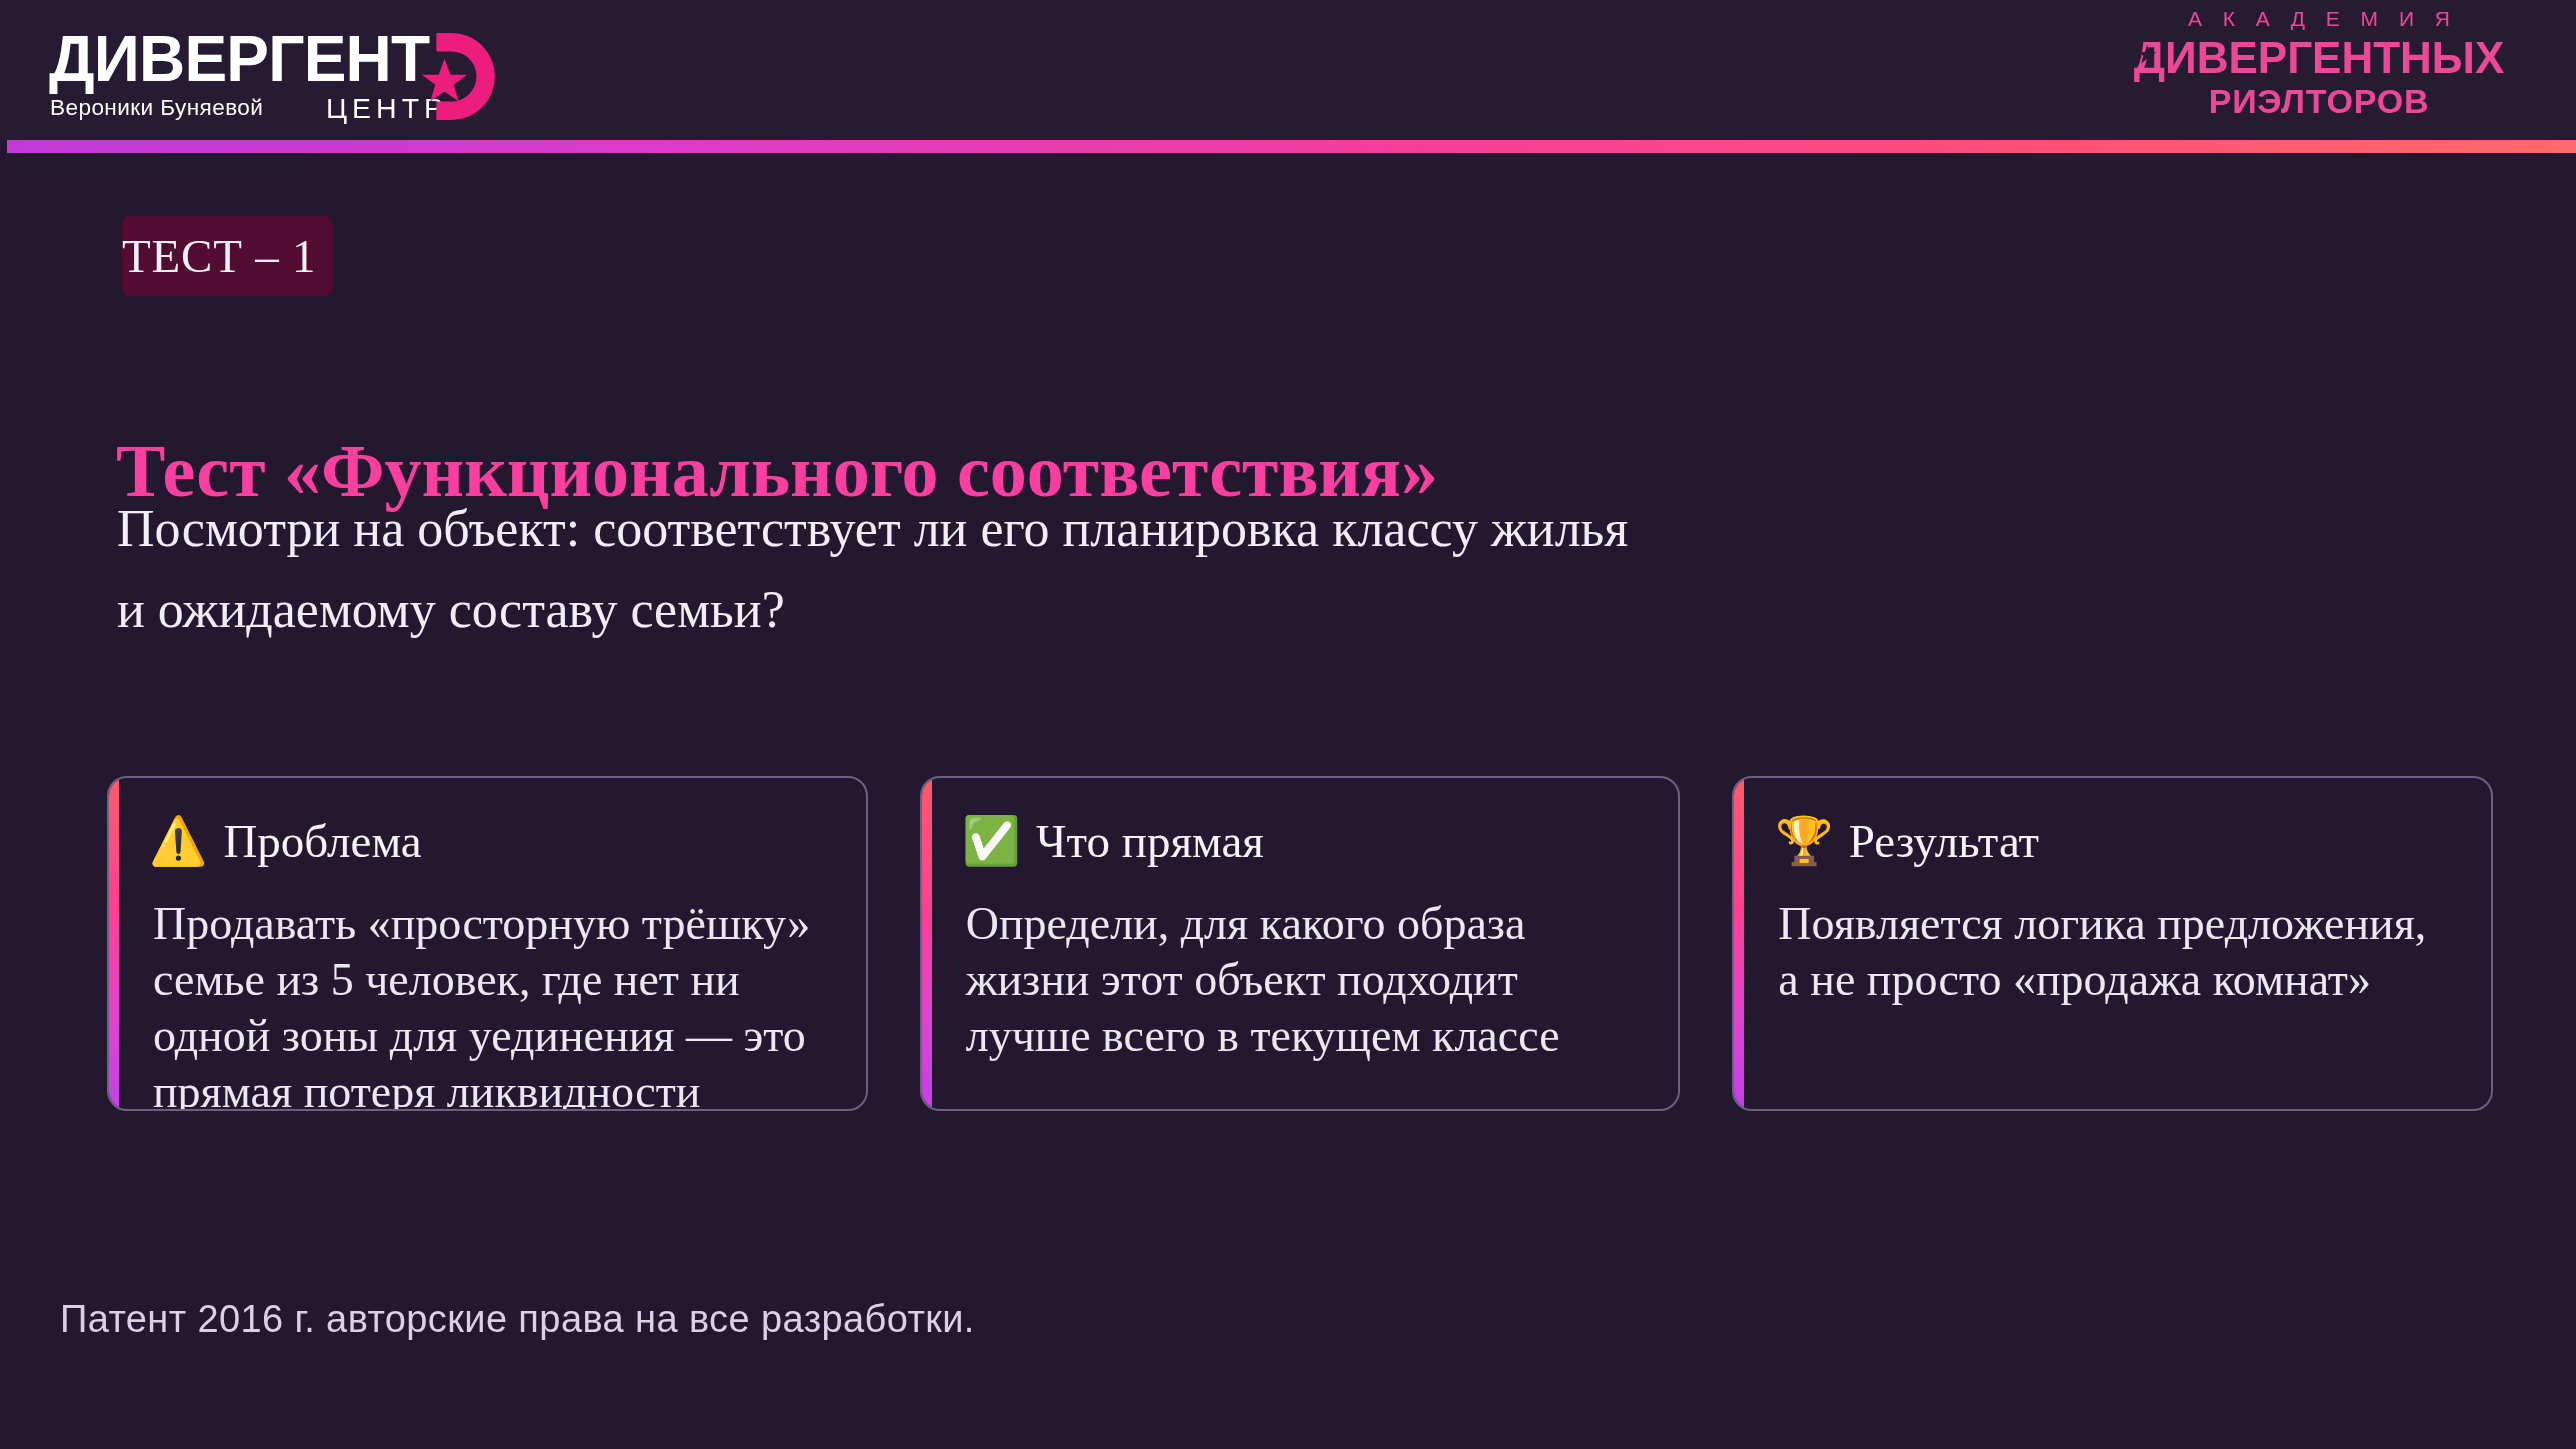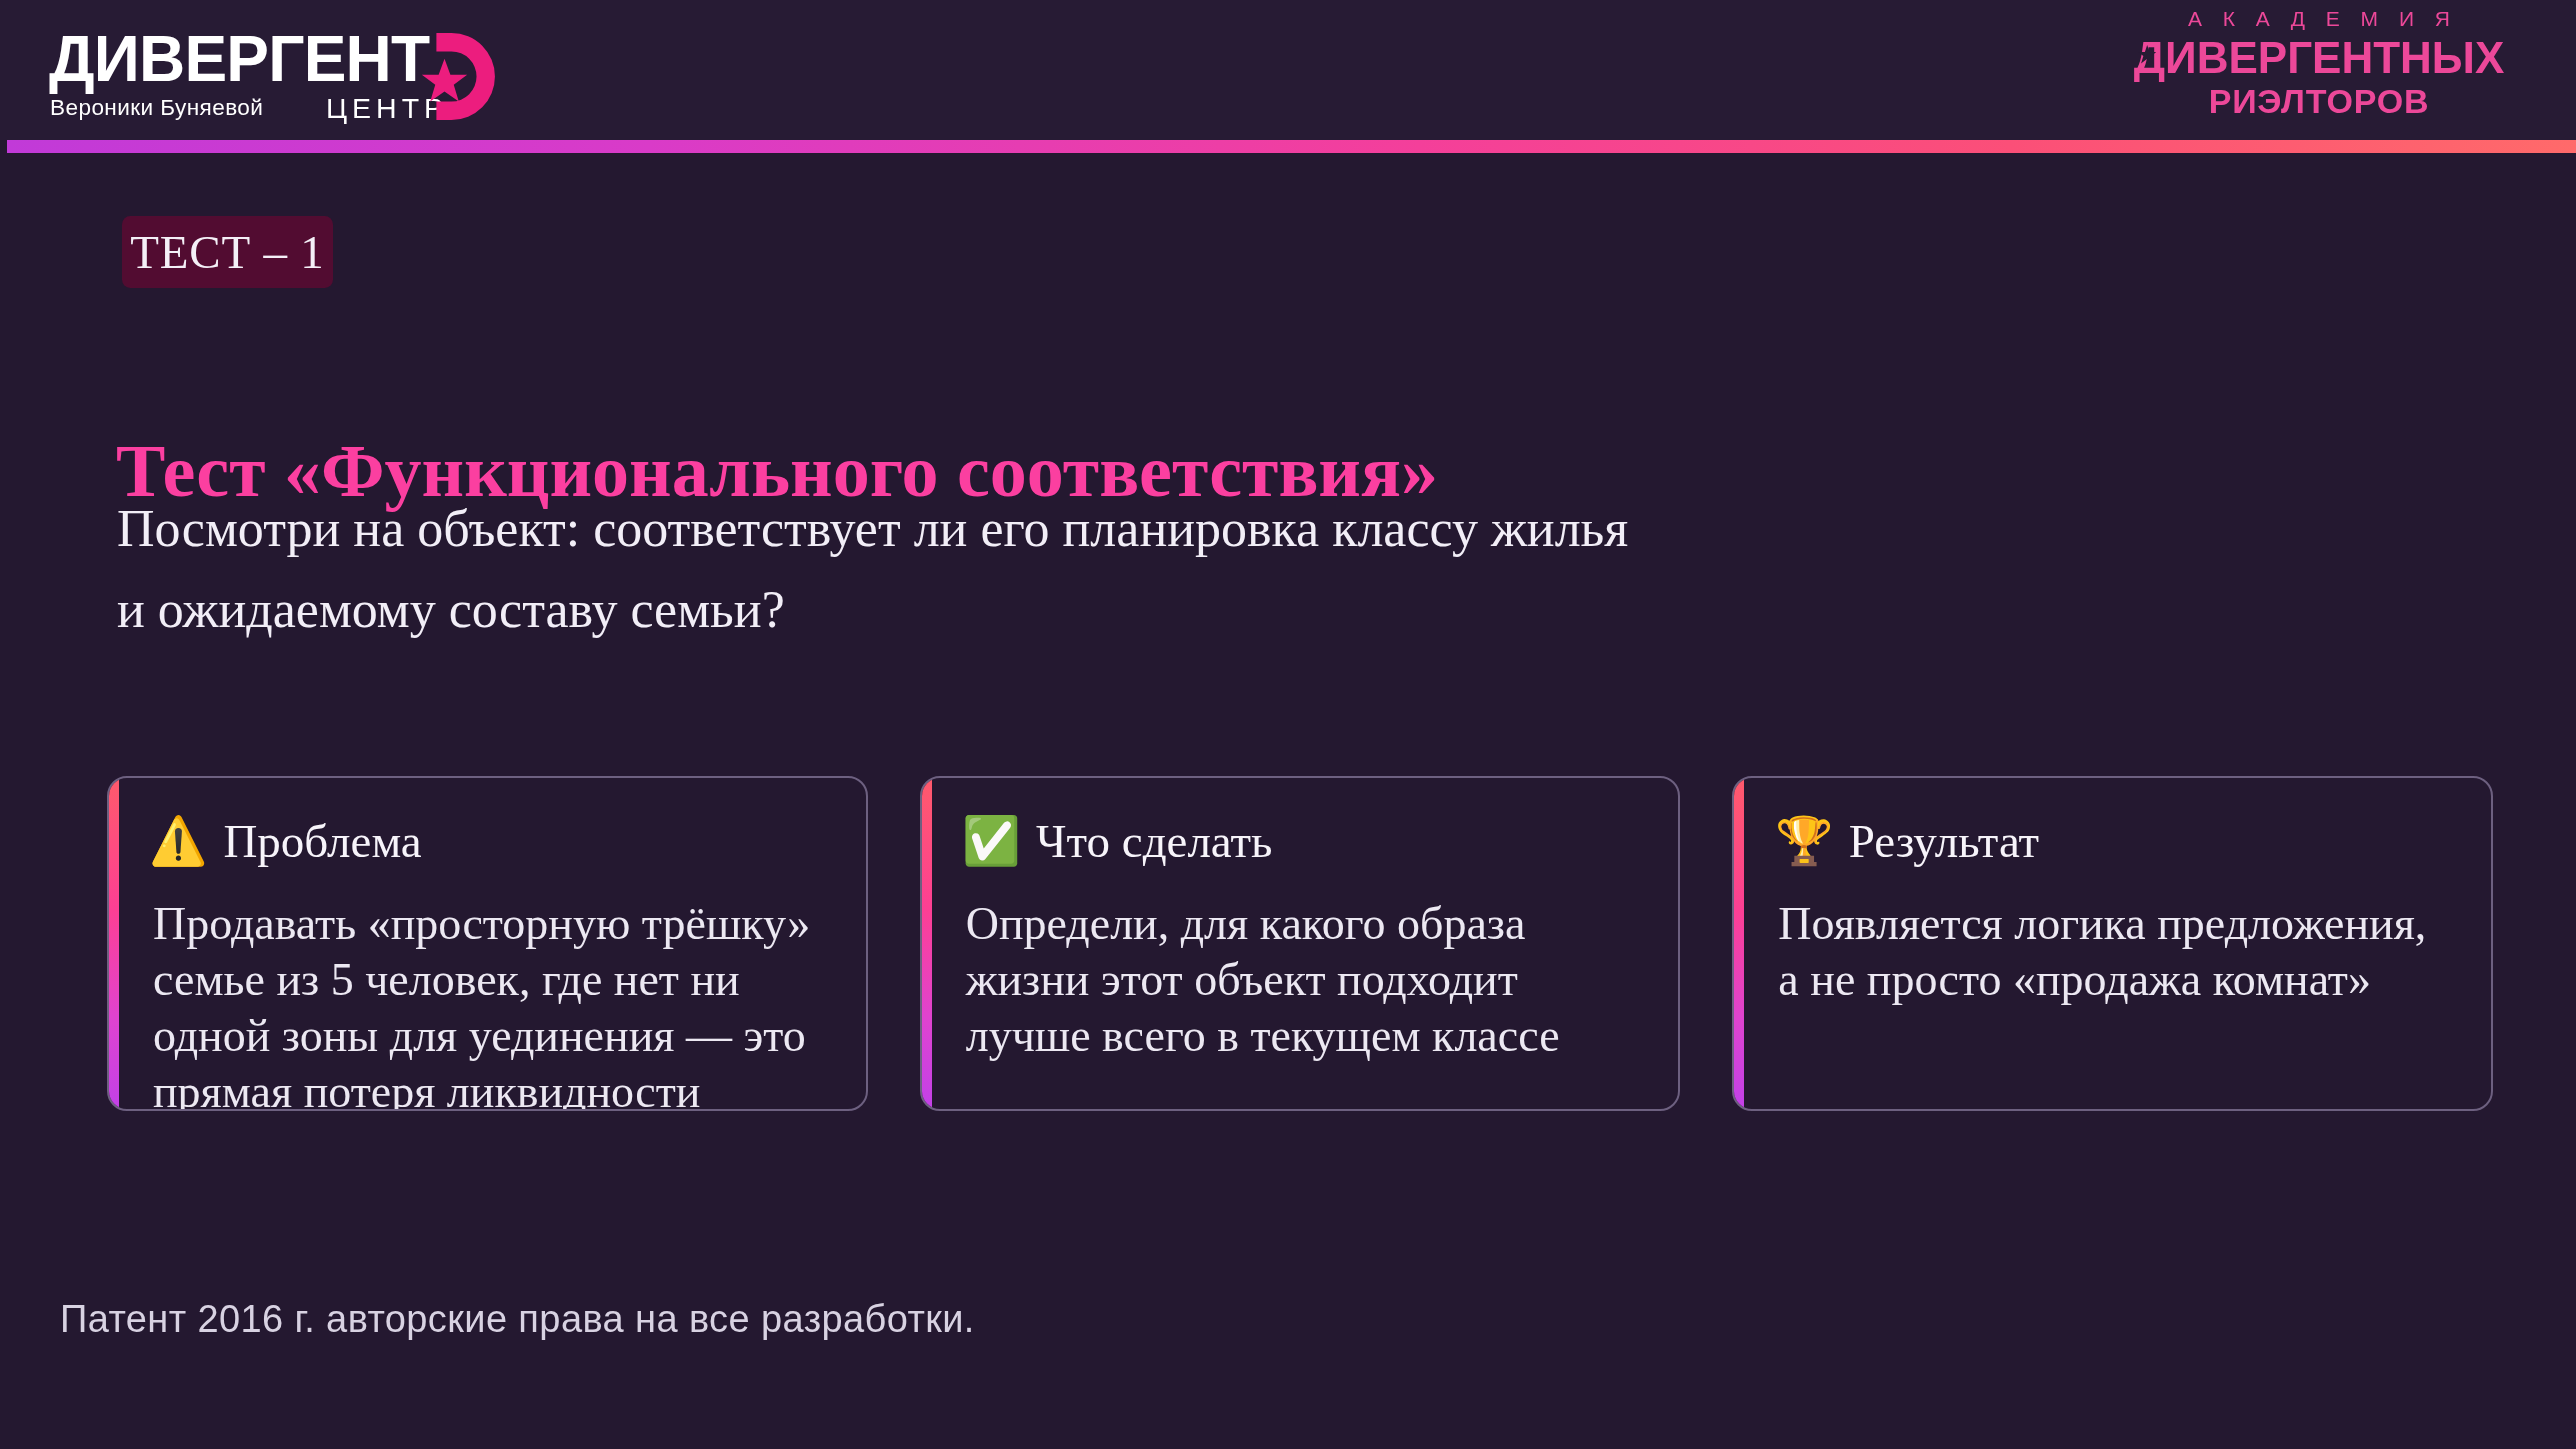--- a/index.html
+++ b/index.html
@@ -111,26 +111,26 @@
   .dstar {
     position: absolute;
     left: 37px; top: 11.7px;
     width: 18.4px; height: 18.4px;
   }
 
   
   .badge {
     position: absolute;
     left: 122px; top: 216px;
-    width: 211px; height: 72px;
+    width: 211px; height: 80px;
     background: #520c31;
     border-radius: 8.4px;
     display: flex;
     align-items: center;
-    justify-content: center;
+    justify-content: flex-start;
   }
   .badge-text {
     font-family: "Liberation Serif", serif;
     font-size: 47px;
     color: #f4f0f7;
     letter-spacing: 0.8px;
     white-space: nowrap;
   }
 
   .title {
@@ -272,21 +272,21 @@
       <span class="card-emoji">⚠️</span>
       <span class="card-title">Проблема</span>
     </div>
     <div class="card-body">Продавать «просторную трёшку» семье из 5 человек, где нет ни одной зоны для уединения — это прямая потеря ликвидности</div>
   </div>
 
   <div class="card">
     <div class="card-accent"></div>
     <div class="card-head">
       <span class="card-emoji">✅</span>
-      <span class="card-title">Что сделать</span>
+      <span class="card-title">Что прямая</span>
     </div>
     <div class="card-body">Определи, для какого образа жизни этот объект подходит лучше всего в текущем классе</div>
   </div>
 
   <div class="card">
     <div class="card-accent"></div>
     <div class="card-head">
       <span class="card-emoji">🏆</span>
       <span class="card-title">Результат</span>
     </div>

